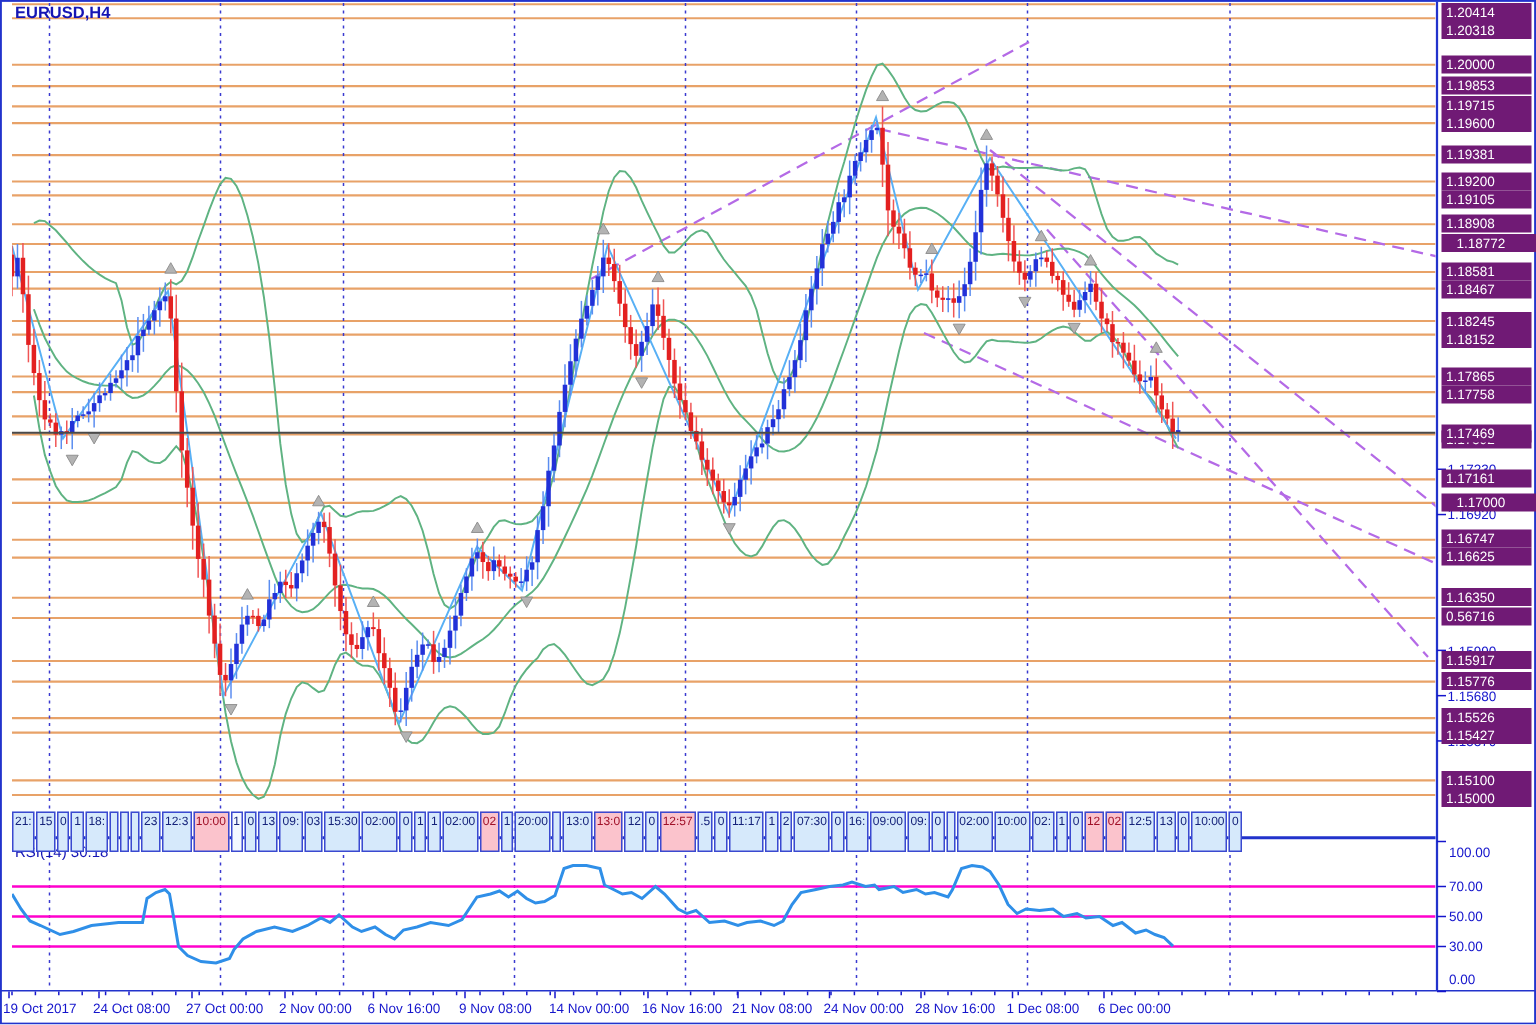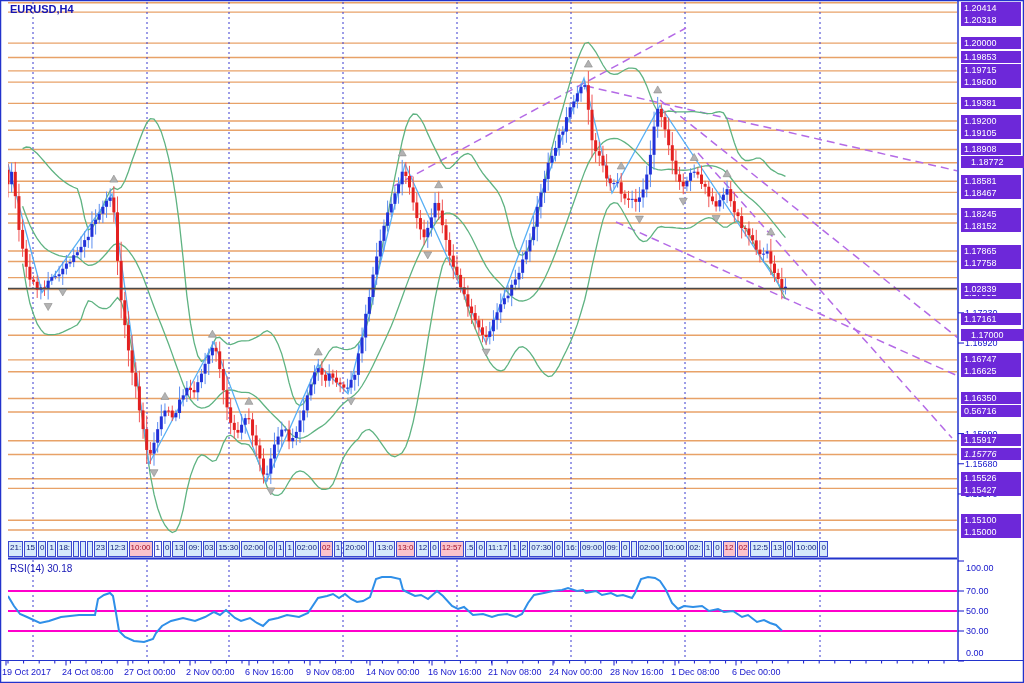--- a/index.html
+++ b/index.html
@@ -2,26 +2,26 @@
 <html><head>
 <meta charset="utf-8">
 <style>
   html,body{margin:0;padding:0;background:#ffffff;}
   #win{position:relative;width:1024px;height:683px;background:#ffffff;overflow:hidden;
        font-family:"Liberation Sans",sans-serif;}
   svg{position:absolute;left:0;top:0;z-index:1;}
   .lbl{position:absolute;z-index:3;white-space:nowrap;}
   #symbol{left:10px;top:3px;font-size:11px;font-weight:bold;color:#1515b4;}
   #rsilabel{left:10px;top:563px;font-size:10px;color:#1515b4;}
-  .pbox{position:absolute;left:961px;width:57px;height:12px;background:#6d28d9;color:#ffffff;
+  .pbox{position:absolute;left:961px;width:57px;height:12px;background:#701a75;color:#ffffff;
         font-size:9px;line-height:12px;padding-left:3px;z-index:3;}
   .ptick{position:absolute;left:965px;color:#1515cc;font-size:9px;line-height:10px;z-index:2;}
   .rlab{position:absolute;left:966px;color:#1515cc;font-size:9px;line-height:10px;z-index:2;}
   .dlab{position:absolute;top:667px;color:#1515cc;font-size:9px;z-index:2;}
-  #strip{position:absolute;left:8px;top:541px;height:16px;display:flex;flex-wrap:nowrap;
+  #strip{position:absolute;left:8px;top:541px;height:27px;display:flex;flex-wrap:nowrap;
          align-items:stretch;z-index:3;}
   .tbox{border:1px solid #3a49d0;font-size:8px;line-height:12px;color:#15227a;
         background:#d6e9fb;margin-right:1px;padding:0 1px;}
   .tbox.p{background:#fbc3cc;color:#a01028;}
   .tbox.w{background:#f3f8ff;}
 </style>
 </head>
 <body>
 
 <div id="win">
@@ -731,29 +731,29 @@
     <div class="pbox" style="top: 126.531px;">1.19105</div>
     <div class="pbox" style="top: 142.963px;">1.18908</div>
     <div class="pbox" style="top: 156.205px; padding-left: 10px;">1.18772</div>
     <div class="pbox" style="top: 174.803px;">1.18581</div>
     <div class="pbox" style="top: 186.803px;">1.18467</div>
     <div class="pbox" style="top: 207.519px;">1.18245</div>
     <div class="pbox" style="top: 219.519px;">1.18152</div>
     <div class="pbox" style="top: 244.52px;">1.17865</div>
     <div class="pbox" style="top: 256.52px;">1.17758</div>
     <div class="pbox" style="top: 271.102px; margin-top: 16px;">1.17592</div>
-    <div class="pbox" style="top: 283.102px;">1.02839</div>
+    <div class="pbox" style="top: 283.102px;">1.17469</div>
     <div class="pbox" style="top: 313.068px;">1.17161</div>
     <div class="pbox" style="top: 328.745px; padding-left: 10px;">1.17000</div>
     <div class="pbox" style="top: 353.38px;">1.16747</div>
     <div class="pbox" style="top: 365.38px;">1.16625</div>
     <div class="pbox" style="top: 392.035px;">1.16350</div>
     <div class="pbox" style="top: 405.472px;">0.56716</div>
     <div class="pbox" style="top: 434.197px;">1.15917</div>
-    <div class="pbox" style="top: 447.926px; font-style: italic;">1.15776</div>
+    <div class="pbox" style="top: 447.926px;">1.15776</div>
     <div class="pbox" style="top: 472.268px;">1.15526</div>
     <div class="pbox" style="top: 484.268px;">1.15427</div>
     <div class="pbox" style="top: 513.748px;">1.15100</div>
     <div class="pbox" style="top: 525.748px;">1.15000</div>
     <div class="ptick" style="top: 307.85px;">1.17230</div>
     <div class="ptick" style="top: 338.035px;">1.16920</div>
     <div class="ptick" style="top: 428.589px;">1.15990</div>
     <div class="ptick" style="top: 458.773px;">1.15680</div>
     <div class="ptick" style="top: 488.958px;">1.15370</div>
     <div class="rlab" style="top: 563px;">100.00</div>

